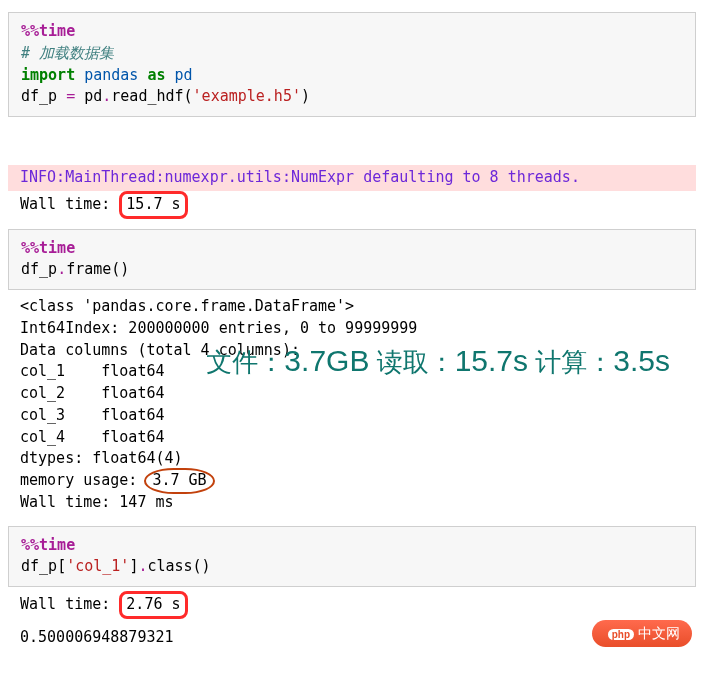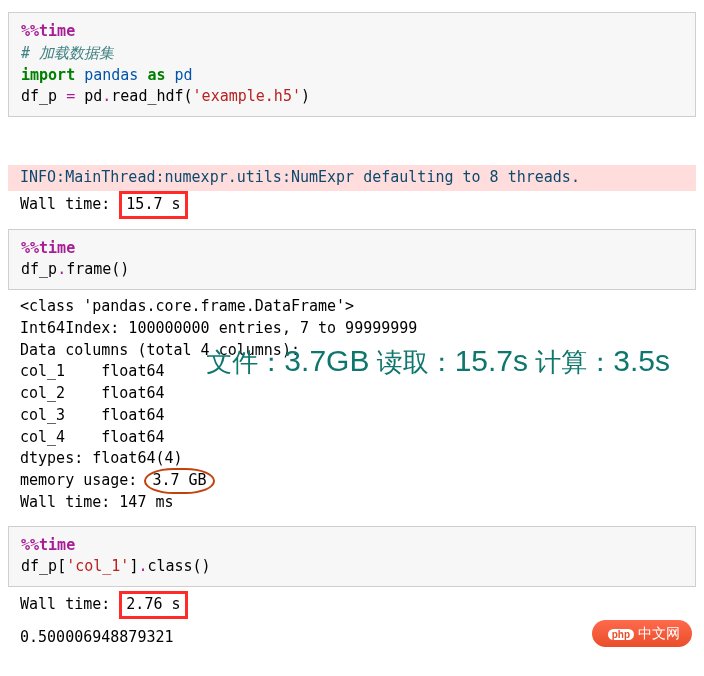--- a/index.html
+++ b/index.html
@@ -23,41 +23,41 @@
   }
   .cell-out {
     padding: 2px 12px 8px 12px;
     white-space: pre;
     color: #000;
   }
   .cell-out-err {
     background: #fdd;
     padding: 2px 12px;
     white-space: pre;
-    color: #0c4a6e;
+    color: #6d28d9;
     margin-top: 48px;
   }
   .tk-magic  { color: #a71d96; font-weight: bold; }
   .tk-cmt    { color: #408080; font-style: italic; }
   .tk-kw     { color: #008000; font-weight: bold; }
   .tk-id     { color: #000; }
   .tk-op     { color: #a71d96; }
   .tk-str    { color: #ba2121; }
   .tk-fn     { color: #0055aa; }
   .circle {
     display: inline-block;
     border: 2px solid #c2410c;
     border-radius: 50% / 60%;
     padding: 0 6px;
     margin: -2px -2px;
   }
   .rect {
     display: inline-block;
     border: 3px solid #ff2a2a;
-    border-radius: 0;
+    border-radius: 8px;
     padding: 0 4px;
     margin: -2px 0;
   }
   .info-wrap { position: relative; }
   .annot {
     position: absolute;
     right: 26px;
     top: 44px;
     font-family: "Microsoft YaHei", sans-serif;
     font-size: 26px;
@@ -99,21 +99,21 @@
 
 <div class="cell-out-err">INFO:MainThread:numexpr.utils:NumExpr defaulting to 8 threads.</div>
 
 <div class="cell-out"><span>Wall time: </span><span class="rect">15.7 s</span></div>
 
 <div class="cell-in"><span class="tk-magic">%%time</span>
 <span class="tk-id">df_p</span><span class="tk-op">.</span><span class="tk-id">frame</span><span class="tk-id">()</span></div>
 
 <div class="info-wrap">
 <div class="cell-out"><span>&lt;class 'pandas.core.frame.DataFrame'&gt;</span>
-<span>Int64Index: 100000000 entries, 7 to 99999999</span>
+<span>Int64Index: 200000000 entries, 0 to 99999999</span>
 <span>Data columns (total 4 columns):</span>
 <span>col_1    float64</span>
 <span>col_2    float64</span>
 <span>col_3    float64</span>
 <span>col_4    float64</span>
 <span>dtypes: float64(4)</span>
 <span>memory usage: </span><span class="circle">3.7 GB</span>
 <span>Wall time: 147 ms</span></div>
 
 <div class="annot"><span>文件：</span><span class="big">3.7GB</span>

